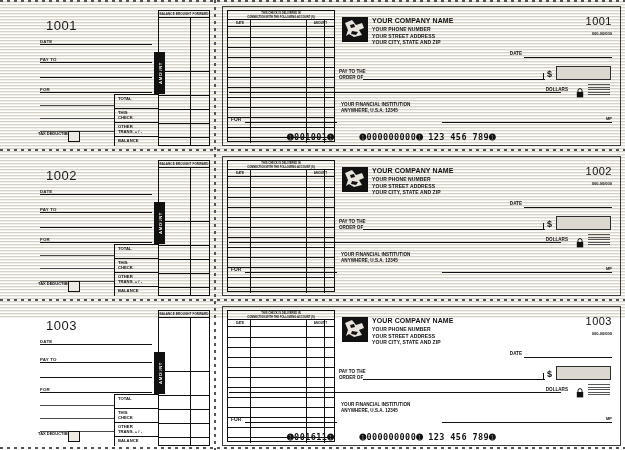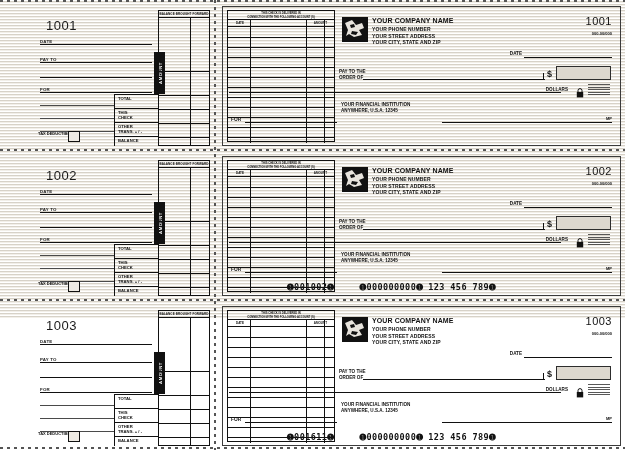--- a/index.html
+++ b/index.html
@@ -449,20 +449,25 @@
       <div class="sectext"></div>
 
       <div class="bank1">YOUR FINANCIAL INSTITUTION</div>
       <div class="bank2">ANYWHERE, U.S.A. 12345</div>
 
       <div class="for-lbl">FOR</div>
       <div class="for-line"></div>
       <div class="sig-line"></div>
       <div class="mp">MP</div>
 
+      <div class="micr">
+        <span class="sym">➊</span><span>001001</span><span class="sym">➊</span>
+        <span class="gap"></span>
+        <span class="sym">➊</span><span>000000000</span><span class="sym">➊</span><span class="gap-s"></span><span>123 456 789</span><span class="sym">➊</span>
+      </div>
     </div>
   </div>
 
   <div class="row r1">
     <div class="stub">
       <div class="stub-num">1002</div>
       <div class="lbl" style="left:38px; top:33px;">DATE</div>
       <div class="wline" style="left:38px; top:38px; width:112px;"></div>
       <div class="lbl" style="left:38px; top:51px;">PAY TO</div>
       <div class="wline" style="left:38px; top:56px; width:112px;"></div>
@@ -561,25 +566,20 @@
           <rect x="0.8" y="4" width="6.4" height="5.4" fill="#111"></rect>
         </svg>
       </div>
       <div class="sectext"></div>
       <div class="bank1">YOUR FINANCIAL INSTITUTION</div>
       <div class="bank2">ANYWHERE, U.S.A. 12345</div>
       <div class="for-lbl">FOR</div>
       <div class="for-line"></div>
       <div class="sig-line"></div>
       <div class="mp">MP</div>
-      <div class="micr">
-        <span class="sym">➊</span><span>001002</span><span class="sym">➊</span>
-        <span class="gap"></span>
-        <span class="sym">➊</span><span>000000000</span><span class="sym">➊</span><span class="gap-s"></span><span>123 456 789</span><span class="sym">➊</span>
-      </div>
     </div>
   </div>
 
   <div class="row r2">
     <div class="stub">
       <div class="stub-num">1003</div>
       <div class="lbl" style="left:38px; top:33px;">DATE</div>
       <div class="wline" style="left:38px; top:38px; width:112px;"></div>
       <div class="lbl" style="left:38px; top:51px;">PAY TO</div>
       <div class="wline" style="left:38px; top:56px; width:112px;"></div>

